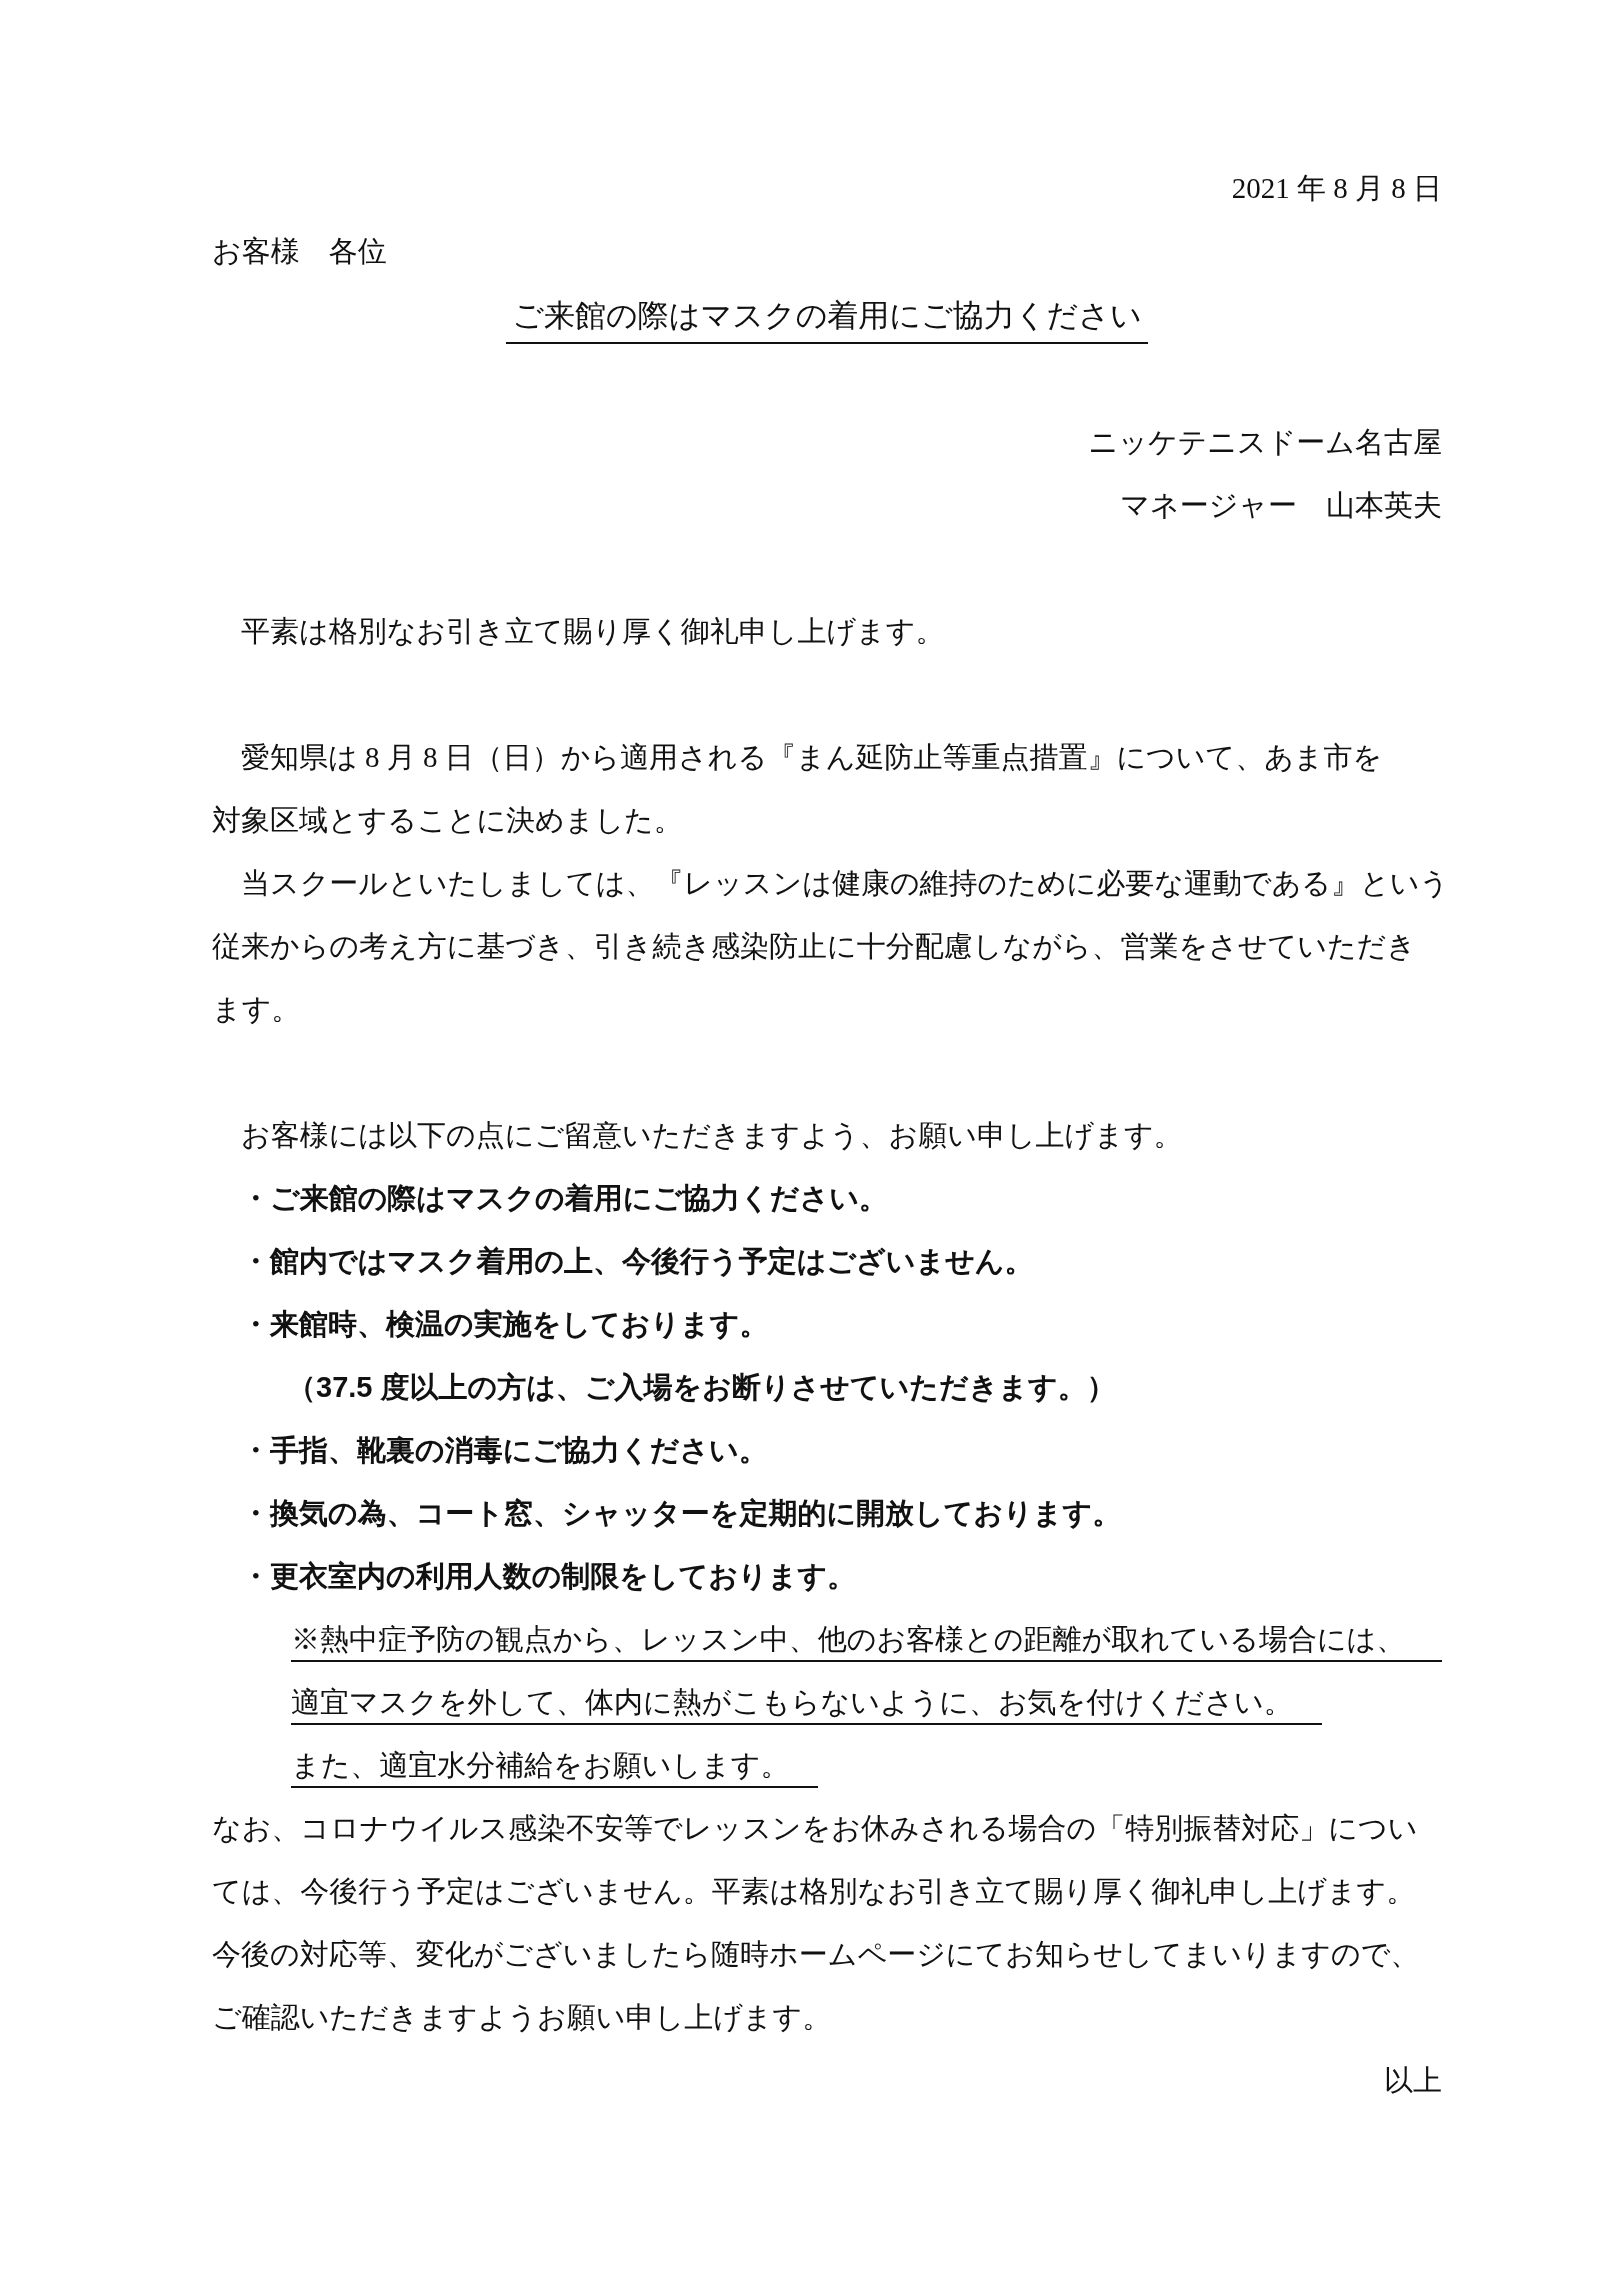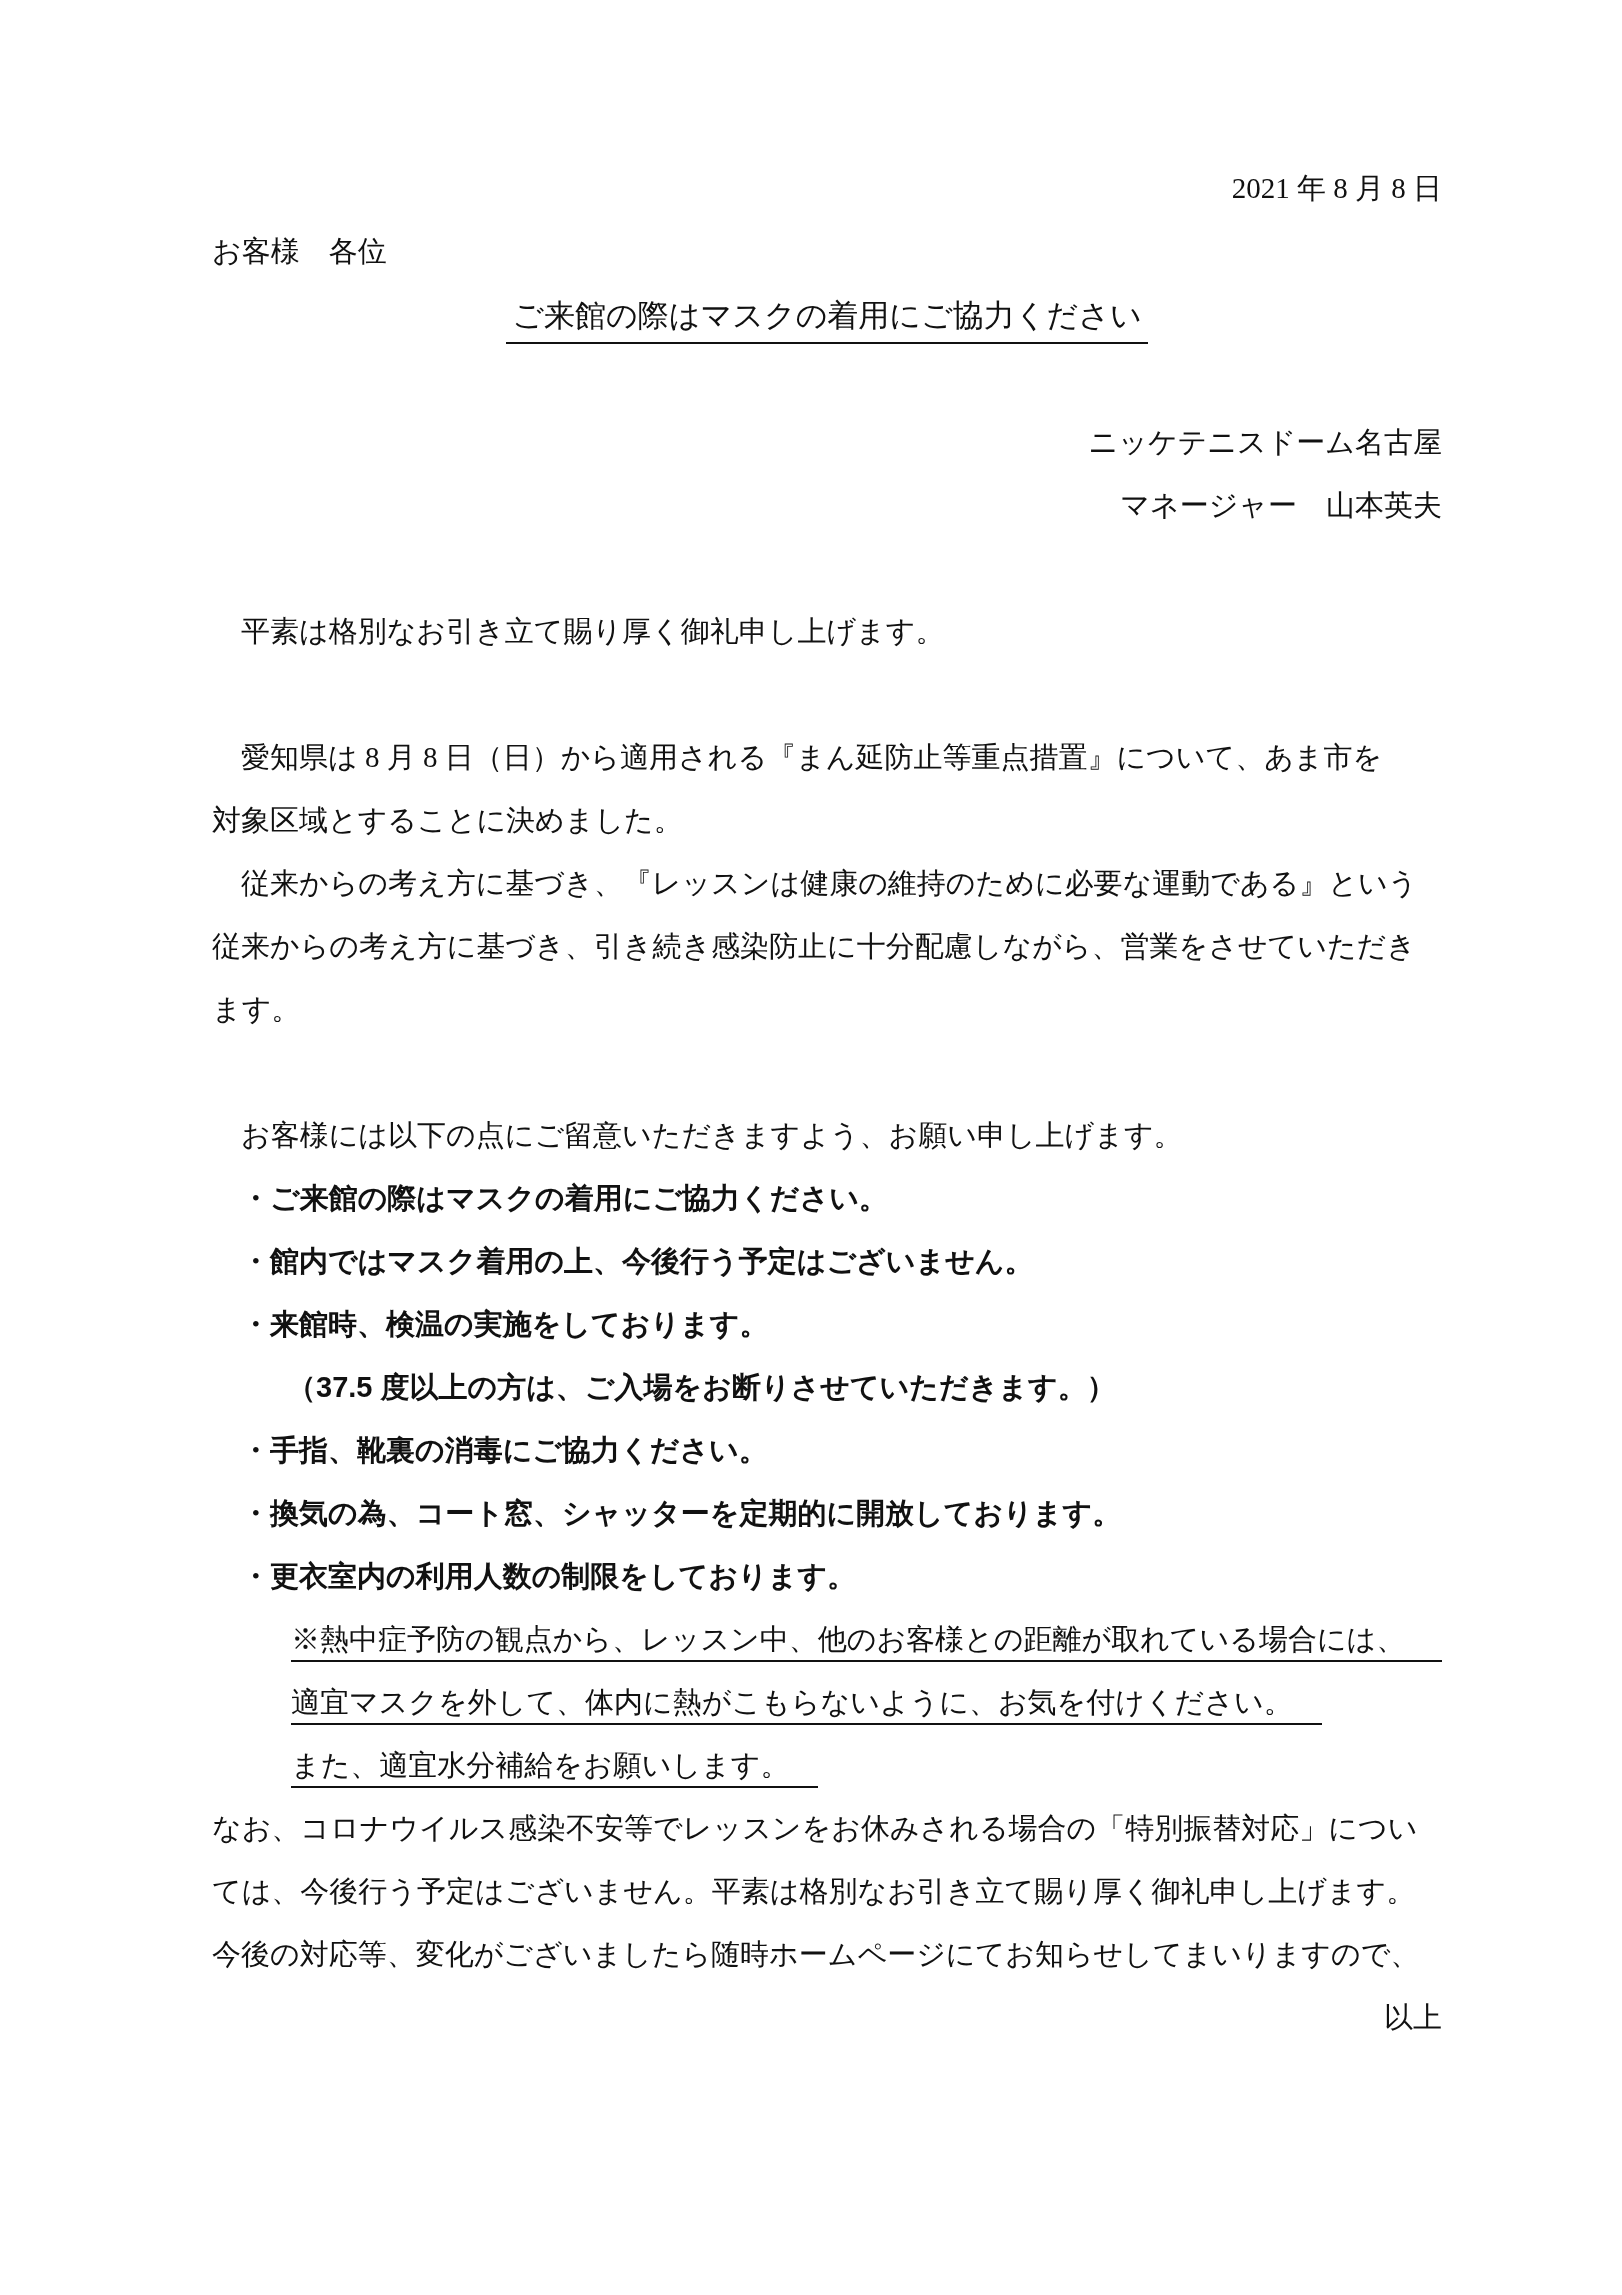--- a/index.html
+++ b/index.html
@@ -76,21 +76,21 @@
 
     <div class="spacer"></div>
 
     <div class="line indent1">平素は格別なお引き立て賜り厚く御礼申し上げます。</div>
 
     <div class="spacer"></div>
 
     <div class="line indent1">愛知県は 8 月 8 日（日）から適用される『まん延防止等重点措置』について、あま市を</div>
     <div class="line">対象区域とすることに決めました。</div>
 
-    <div class="line indent1">従来からの考え方に基づき、『レッスンは健康の維持のために必要な運動である』という</div>
+    <div class="line indent1">当スクールといたしましては、『レッスンは健康の維持のために必要な運動である』という</div>
     <div class="line">従来からの考え方に基づき、引き続き感染防止に十分配慮しながら、営業をさせていただき</div>
     <div class="line">ます。</div>
 
     <div class="spacer"></div>
 
     <div class="line indent1">お客様には以下の点にご留意いただきますよう、お願い申し上げます。</div>
 
     <div class="line indent1 g">・ご来館の際はマスクの着用にご協力ください。</div>
     <div class="line indent1 g">・館内ではマスク着用の上、今後行う予定はございません。</div>
     <div class="line indent1 g">・来館時、検温の実施をしております。</div>
@@ -99,18 +99,19 @@
     <div class="line indent1 g">・換気の為、コート窓、シャッターを定期的に開放しております。</div>
     <div class="line indent1 g">・更衣室内の利用人数の制限をしております。</div>
 
     <div class="line noteline"><span class="u u-full">※熱中症予防の観点から、レッスン中、他のお客様との距離が取れている場合には、</span></div>
     <div class="line noteline"><span class="u u-pad">適宜マスクを外して、体内に熱がこもらないように、お気を付けください。</span></div>
     <div class="line noteline"><span class="u u-pad">また、適宜水分補給をお願いします。</span></div>
 
     <div class="line">なお、コロナウイルス感染不安等でレッスンをお休みされる場合の「特別振替対応」につい</div>
     <div class="line">ては、今後行う予定はございません。平素は格別なお引き立て賜り厚く御礼申し上げます。</div>
     <div class="line">今後の対応等、変化がございましたら随時ホームページにてお知らせしてまいりますので、</div>
+    <div class="line">ご確認いただきますようお願い申し上げます。</div>
 
     <div class="line right">以上</div>
 
   </div>
 </div>
 
 
 </body></html>

